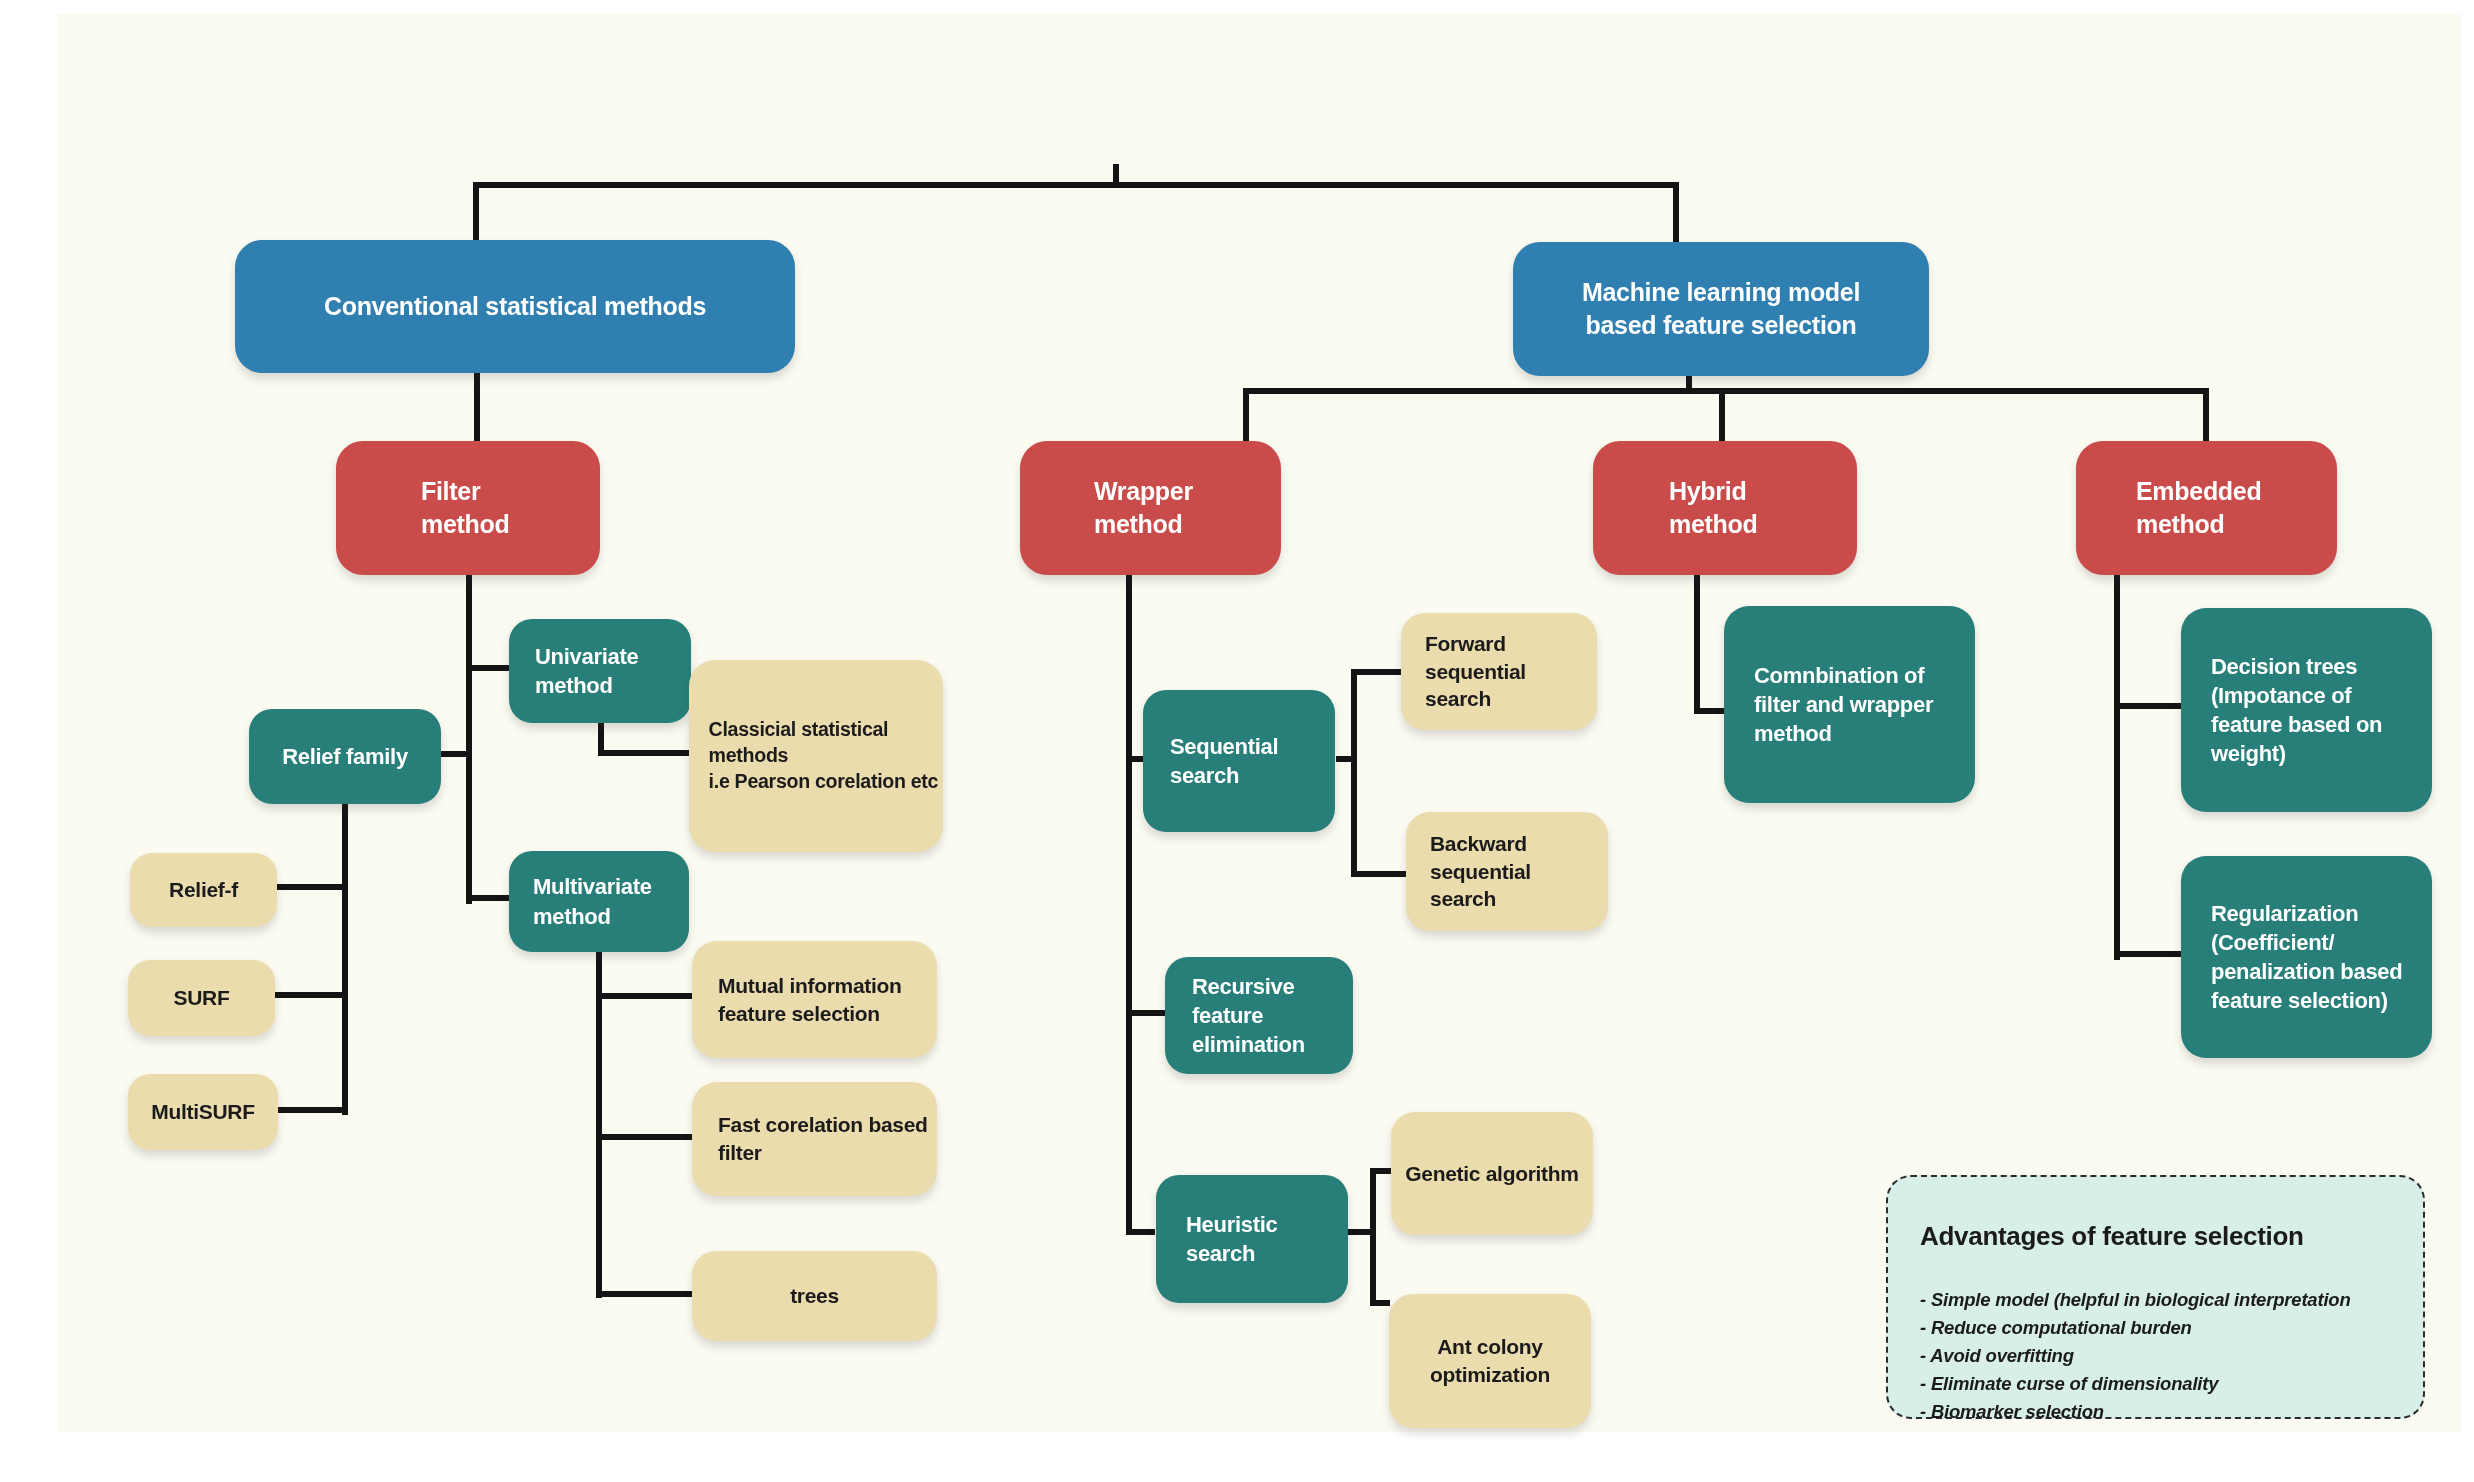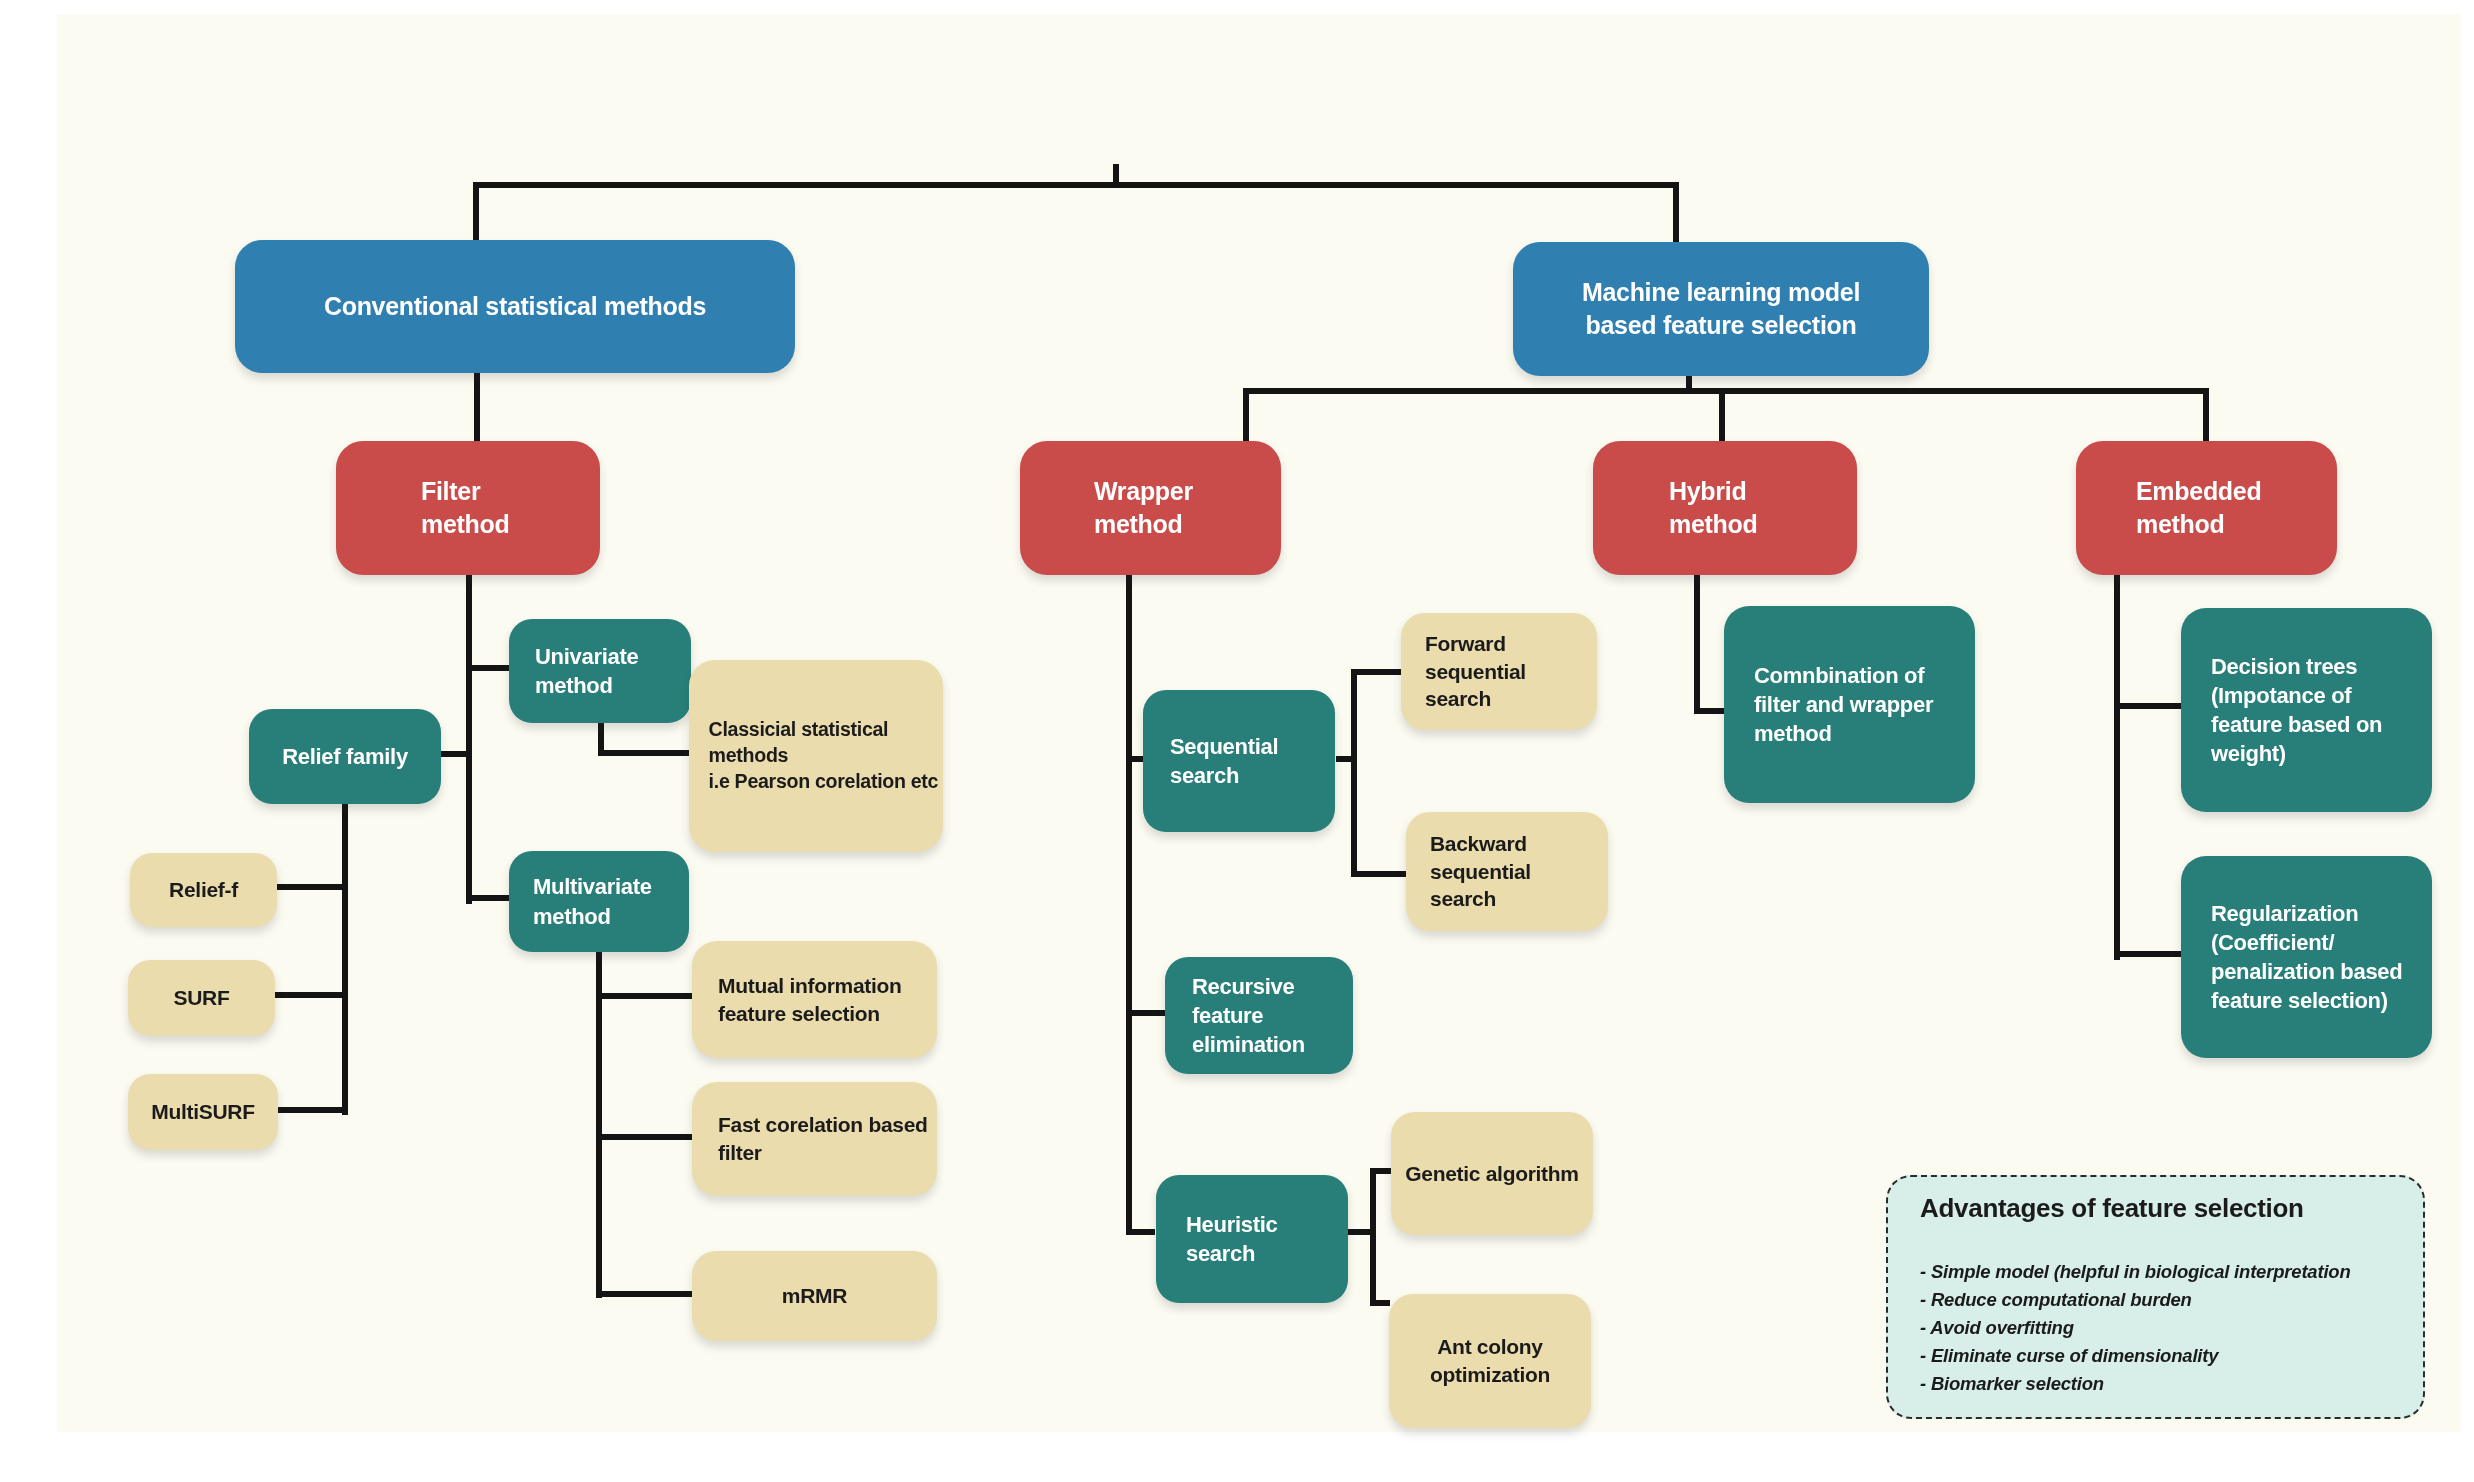--- a/index.html
+++ b/index.html
@@ -15,21 +15,21 @@
   .node span{white-space:pre-line;line-height:1.32;}
   .magenta{background:var(--magenta);color:#fff;}
   .blue{background:var(--blue);color:#fff;margin-left:32px;}
   .red{background:var(--red);color:#fff;}
   .teal{background:var(--teal);color:#fff;}
   .tan{background:var(--tan);color:var(--ink);}
   .left{justify-content:flex-start;text-align:left;}
   .ctr{text-align:center;}
   .line{position:absolute;background:var(--line);}
   #advantages{position:absolute;left:1886px;top:1175px;width:539px;height:244px;box-sizing:border-box;
-        background:var(--mint);border:2.2px dashed #2a2a2a;border-radius:25px;padding:16px 32px;color:var(--ink);}
+        background:var(--mint);border:2.2px dashed #2a2a2a;border-radius:25px;padding:44px 32px;color:var(--ink);}
   #advantages .adv-title{font-size:26px;font-weight:bold;letter-spacing:-0.3px;}
   #advantages ul{list-style:none;margin:34px 0 0 0;padding:0;}
   #advantages li{font-size:18.5px;font-weight:bold;line-height:28px;white-space:nowrap;letter-spacing:-0.2px;font-style:italic;}
 </style>
 </head>
 <body>
 
 <div id="stage">
   <div id="paper"></div>
 
@@ -141,21 +141,21 @@
     <span>Mutual information
 feature selection</span>
   </div>
 
   <div class="node tan left" style="left:692px;top:1082px;width:245px;height:114px;font-size:21px;padding-left:26px;border-radius:25px">
     <span>Fast corelation based
 filter</span>
   </div>
 
   <div class="node tan ctr" style="left:692px;top:1251px;width:245px;height:90px;font-size:21px;border-radius:24px">
-    <span>mRMR</span>
+    <span>trees</span>
   </div>
 
   <div class="node teal left" style="left:1143px;top:690px;width:192px;height:142px;font-size:22px;padding-left:27px;border-radius:23px">
     <span>Sequential
 search</span>
   </div>
 
   <div class="node tan left" style="left:1401px;top:613px;width:196px;height:117px;font-size:21px;padding-left:24px;border-radius:24px">
     <span>Forward sequential
 search</span>

